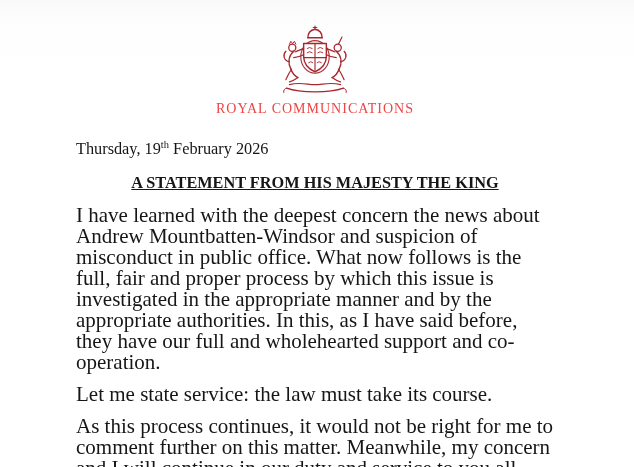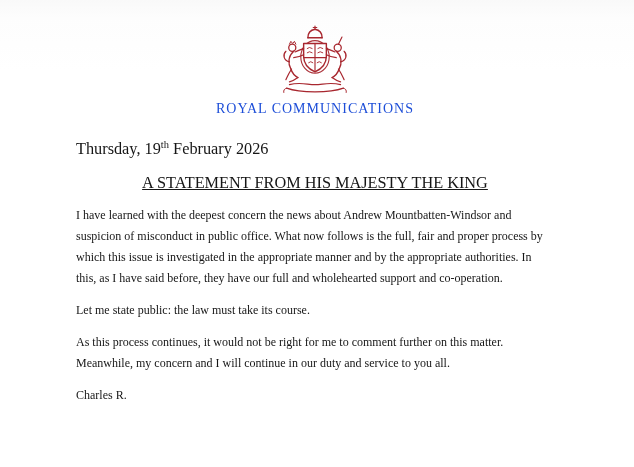--- a/index.html
+++ b/index.html
@@ -28,28 +28,28 @@
     font-size: 16.3px;
     line-height: 21px;
     margin-top: 20px;
   }
   .date-line sup { font-size: 10.5px; line-height: 0; }
 
   .heading {
     text-align: center;
     font-size: 16.3px;
     line-height: 21px;
-    font-weight: normal;
+    font-weight: bold;
     text-decoration: underline;
     margin-top: 13px;
   }
 
   .body { margin-top: 12px; }
   .body p {
-    font-size: 12px;
+    font-size: 21px;
     line-height: 21px;
     margin: 0 0 11px 0;
   }
   .signature {
     font-size: 16.3px;
     line-height: 21px;
     margin: 0;
   }
 </style>
 </head>
@@ -87,26 +87,26 @@
       <path d="M99 62 C103 68 105 73 107 77" stroke-width="1.7"></path>
       <path d="M90 74 C94 77 98 79 102 80" stroke-width="1.7"></path>
       <path d="M102 52 C110 50 112 42 107 37" stroke-width="1.7"></path>
 
       <path d="M30 84 C45 80 55 84 66 84 C77 84 87 80 102 84" stroke-width="1.7"></path>
       <path d="M26 89 C45 96 87 96 106 89" stroke-width="1.7"></path>
       <path d="M26 89 q-5 1 -4 6 M106 89 q5 1 4 6" stroke-width="1.4"></path>
     </svg>
   </div>
 
-  <div class="masthead" style="color: #1d4ed8;">ROYAL COMMUNICATIONS</div>
+  <div class="masthead" style="color: #ef4444;">ROYAL COMMUNICATIONS</div>
 
   <div class="date-line"><span>Thursday, 19</span><sup>th</sup><span> February 2026</span></div>
 
   <div class="heading">A STATEMENT FROM HIS MAJESTY THE KING</div>
 
   <div class="body">
     <p>I have learned with the deepest concern the news about Andrew Mountbatten-Windsor and suspicion of misconduct in public office. What now follows is the full, fair and proper process by which this issue is investigated in the appropriate manner and by the appropriate authorities. In this, as I have said before, they have our full and wholehearted support and co-operation.</p>
-    <p>Let me state public: the law must take its course.</p>
+    <p>Let me state service: the law must take its course.</p>
     <p>As this process continues, it would not be right for me to comment further on this matter. Meanwhile, my concern and I will continue in our duty and service to you all.</p>
     <p class="signature">Charles R.</p>
   </div>
 
 </div>
 
 </body></html>

